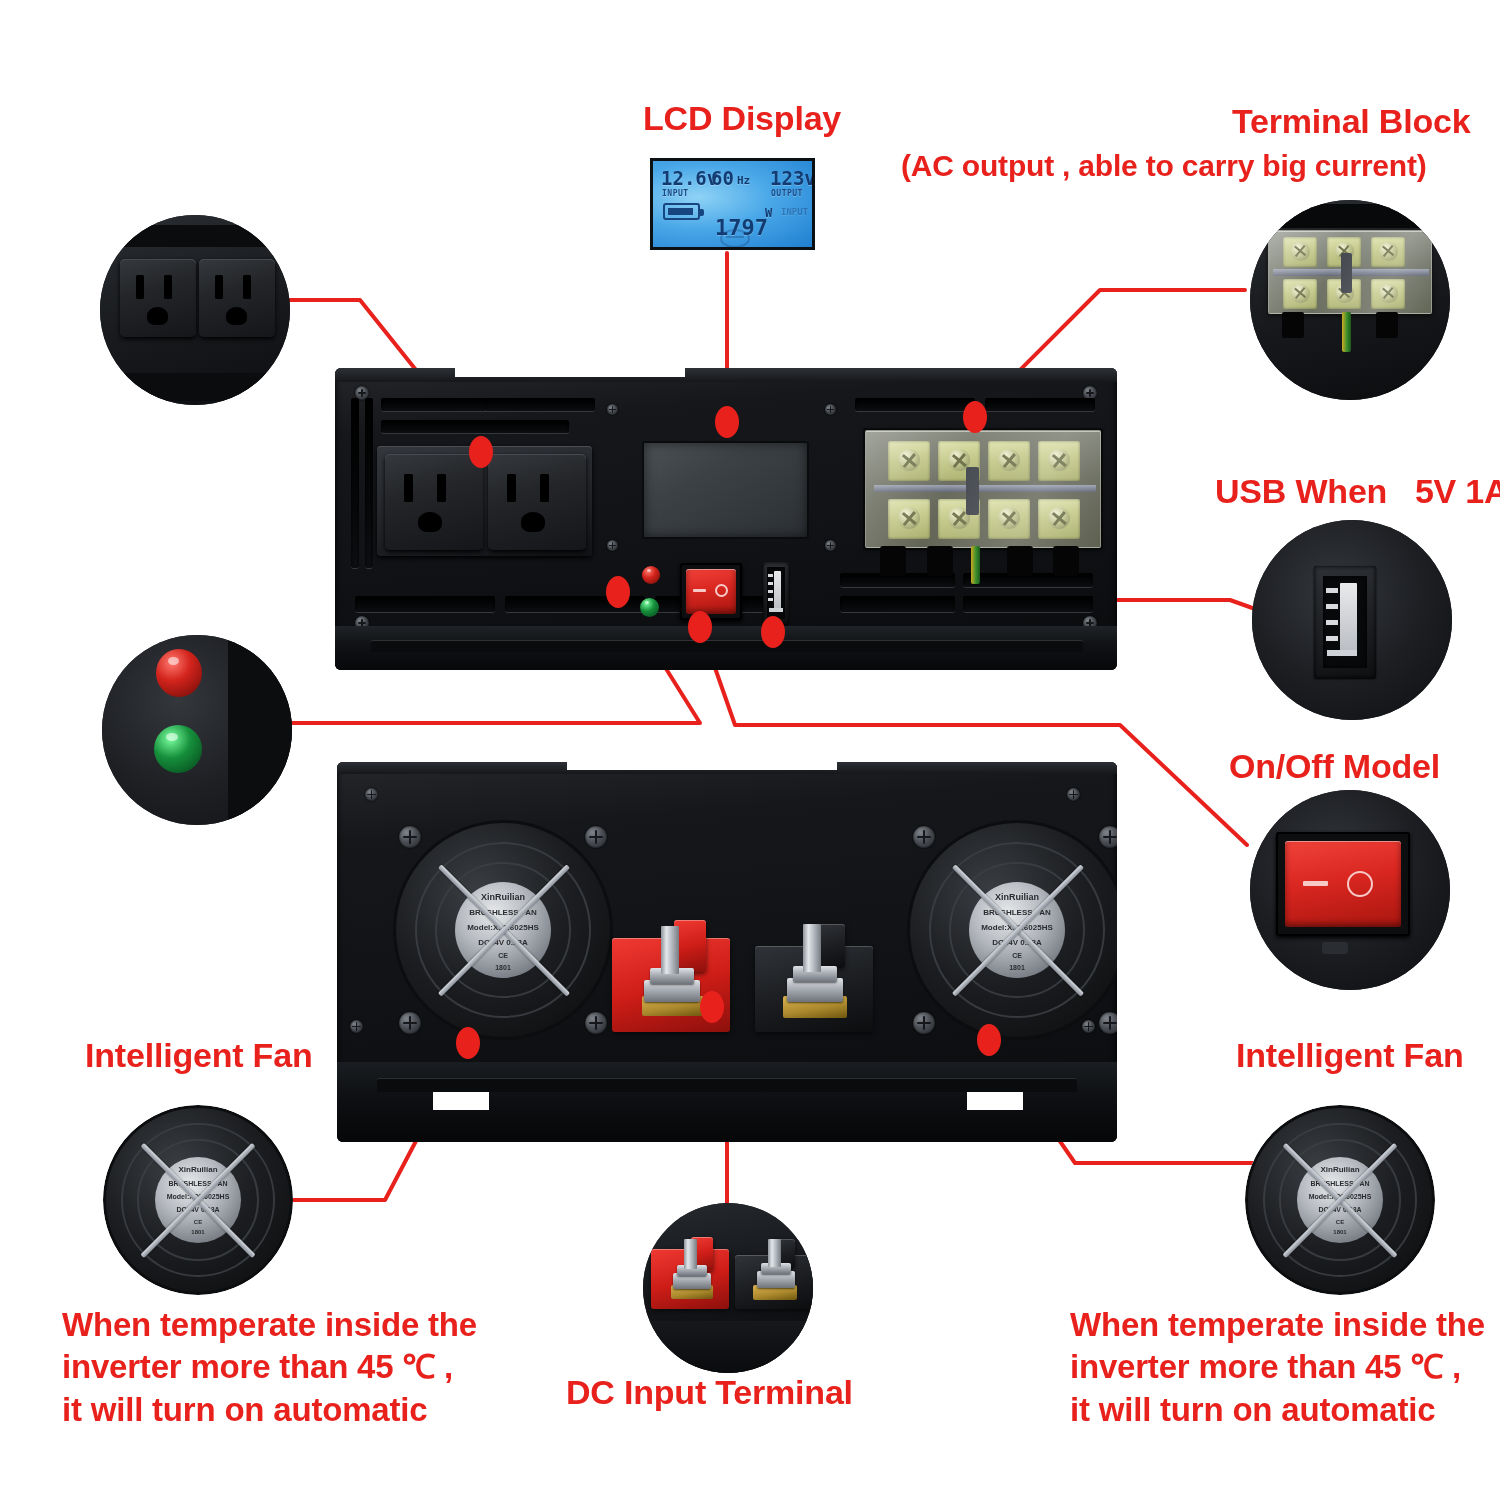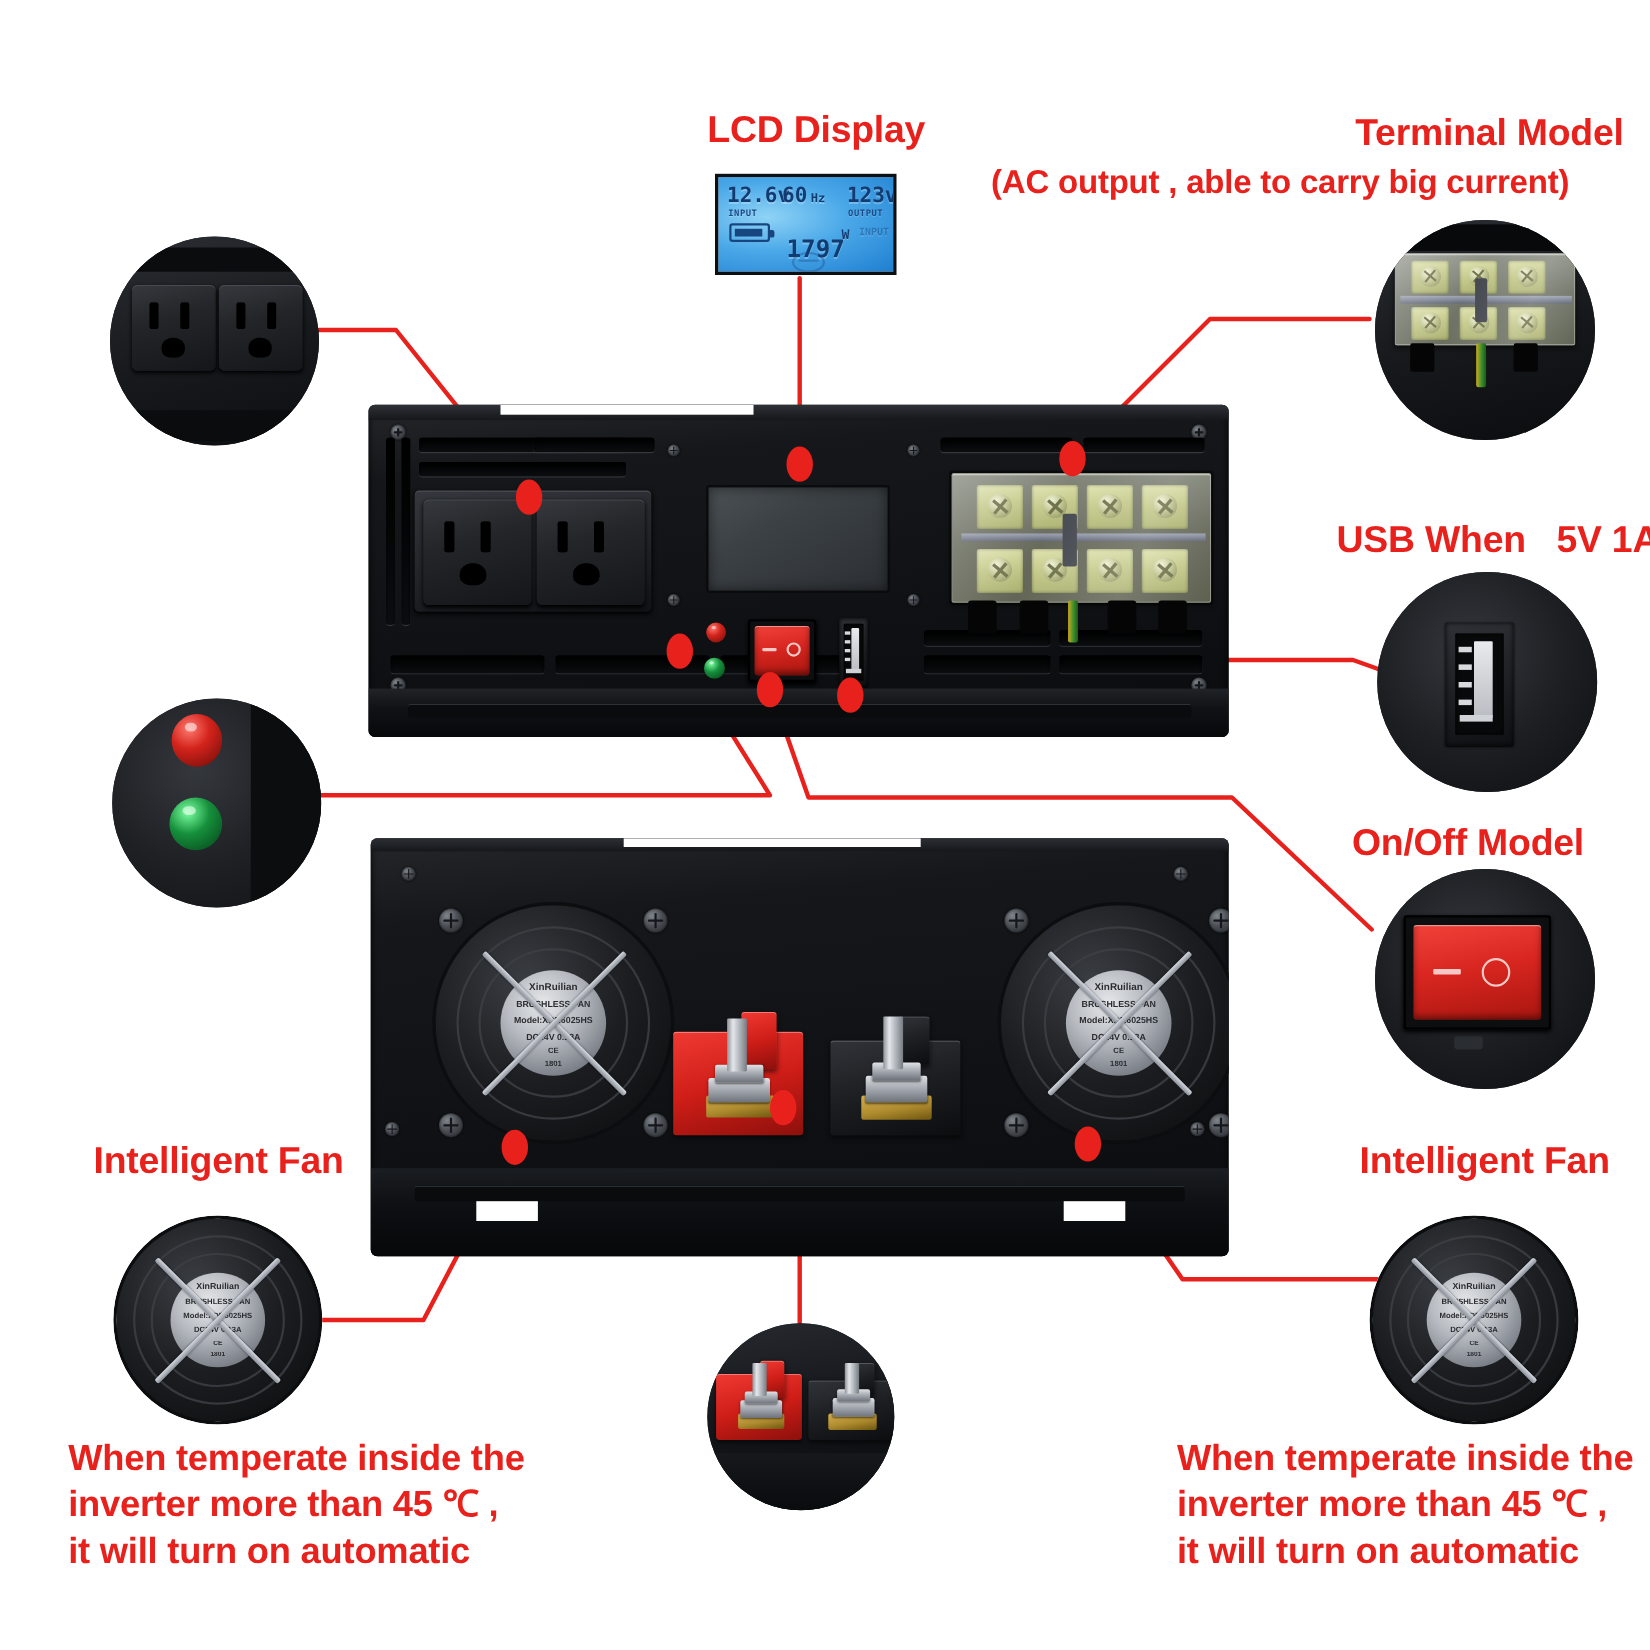--- a/index.html
+++ b/index.html
@@ -591,32 +591,33 @@
         <div class="dc-nut" style="left:26px;top:26px;width:30px;height:11px;"></div>
         <div class="dc-stud" style="left:33px;top:2px;width:13px;height:28px;"></div>
       </div>
       <div style="position:absolute;left:0;top:118px;width:170px;height:52px;background:linear-gradient(180deg,#16181c,#0a0b0d);"></div>
     </div>
   </div>
 
 
   <div class="lbl" style="left:643px; top:98px; font-size:34px;">LCD Display</div>
 
-  <div class="lbl" style="left:1232px; top:101px; font-size:34px;">Terminal Model</div>
+  <div class="lbl" style="left:1232px; top:101px; font-size:34px;">Terminal Block</div>
   <div class="lbl" style="left:901px; top:148px; font-size:30px;">(AC output , able to carry big current)</div>
 
   <div class="lbl" style="left:1215px; top:471px; font-size:34px;">USB When   5V 1A</div>
 
 
   <div class="lbl" style="left:1229px; top:746px; font-size:34px;">On/Off Model</div>
 
   <div class="lbl" style="left:85px; top:1035px; font-size:34px;">Intelligent Fan</div>
 
   <div class="lbl" style="left:1236px; top:1035px; font-size:34px;">Intelligent Fan</div>
 
+  <div class="lbl" style="left:566px; top:1372px; font-size:34px;">DC Input Terminal</div>
 
   <div style="position:absolute;left:62px;top:1305px;">
     <div class="lbl" style="position:relative;left:0;top:0;font-size:33px;">When temperate inside the</div>
     <div class="lbl" style="position:relative;left:0;top:2px;font-size:33px;">inverter more than 45 ℃ ,</div>
     <div class="lbl" style="position:relative;left:0;top:4px;font-size:33px;">it will turn on automatic</div>
   </div>
 
   <div style="position:absolute;left:1070px;top:1305px;">
     <div class="lbl" style="position:relative;left:0;top:0;font-size:33px;">When temperate inside the</div>
     <div class="lbl" style="position:relative;left:0;top:2px;font-size:33px;">inverter more than 45 ℃ ,</div>

